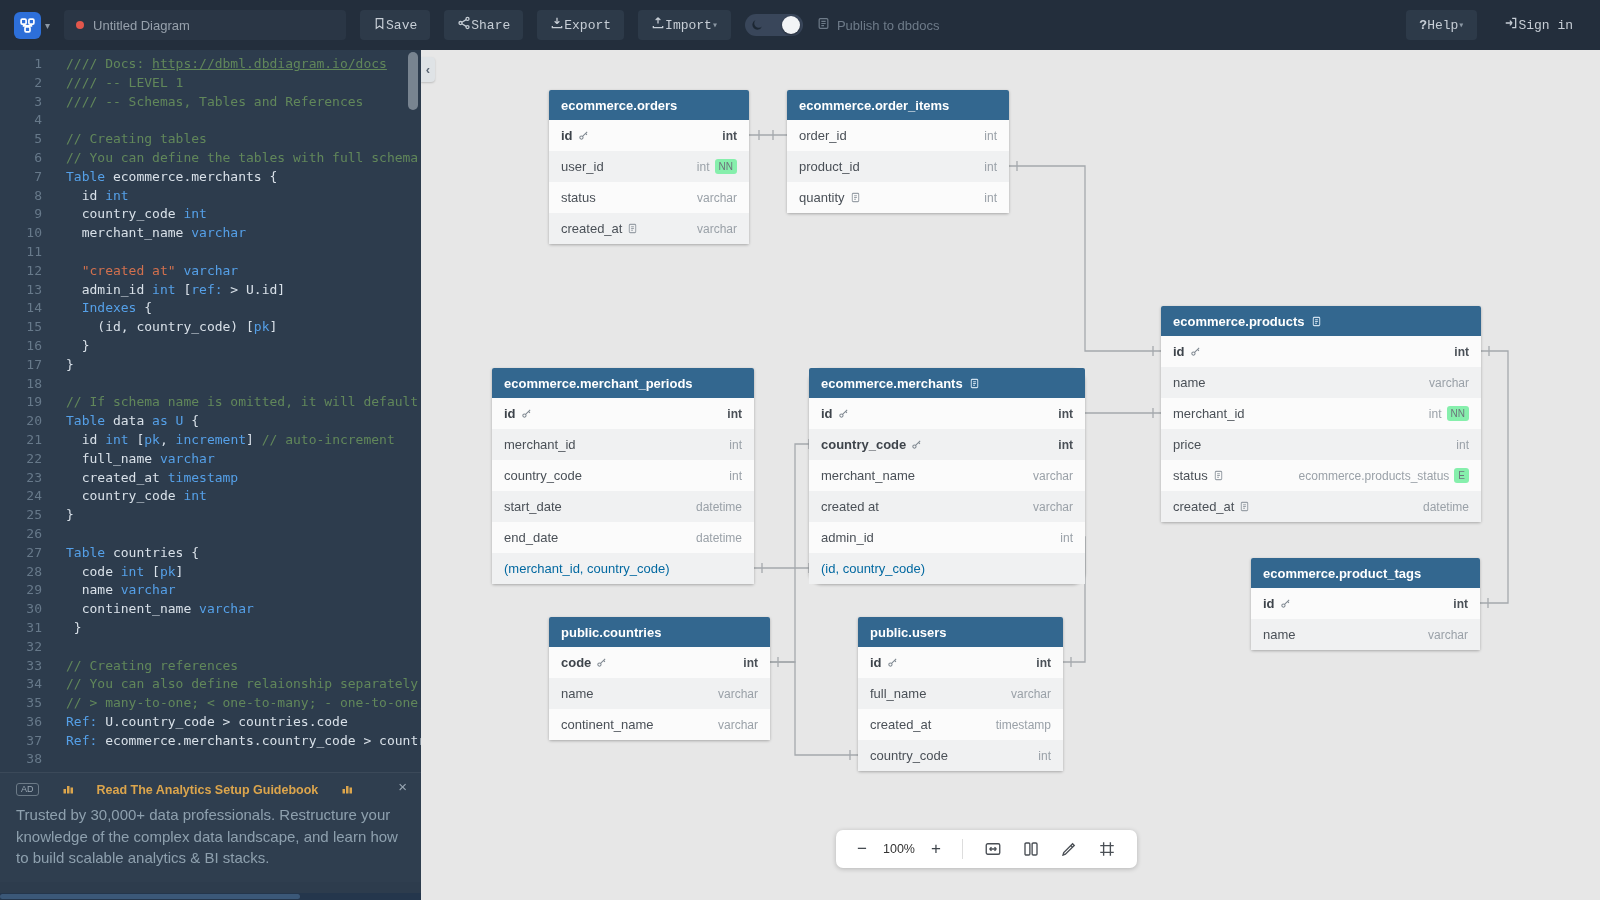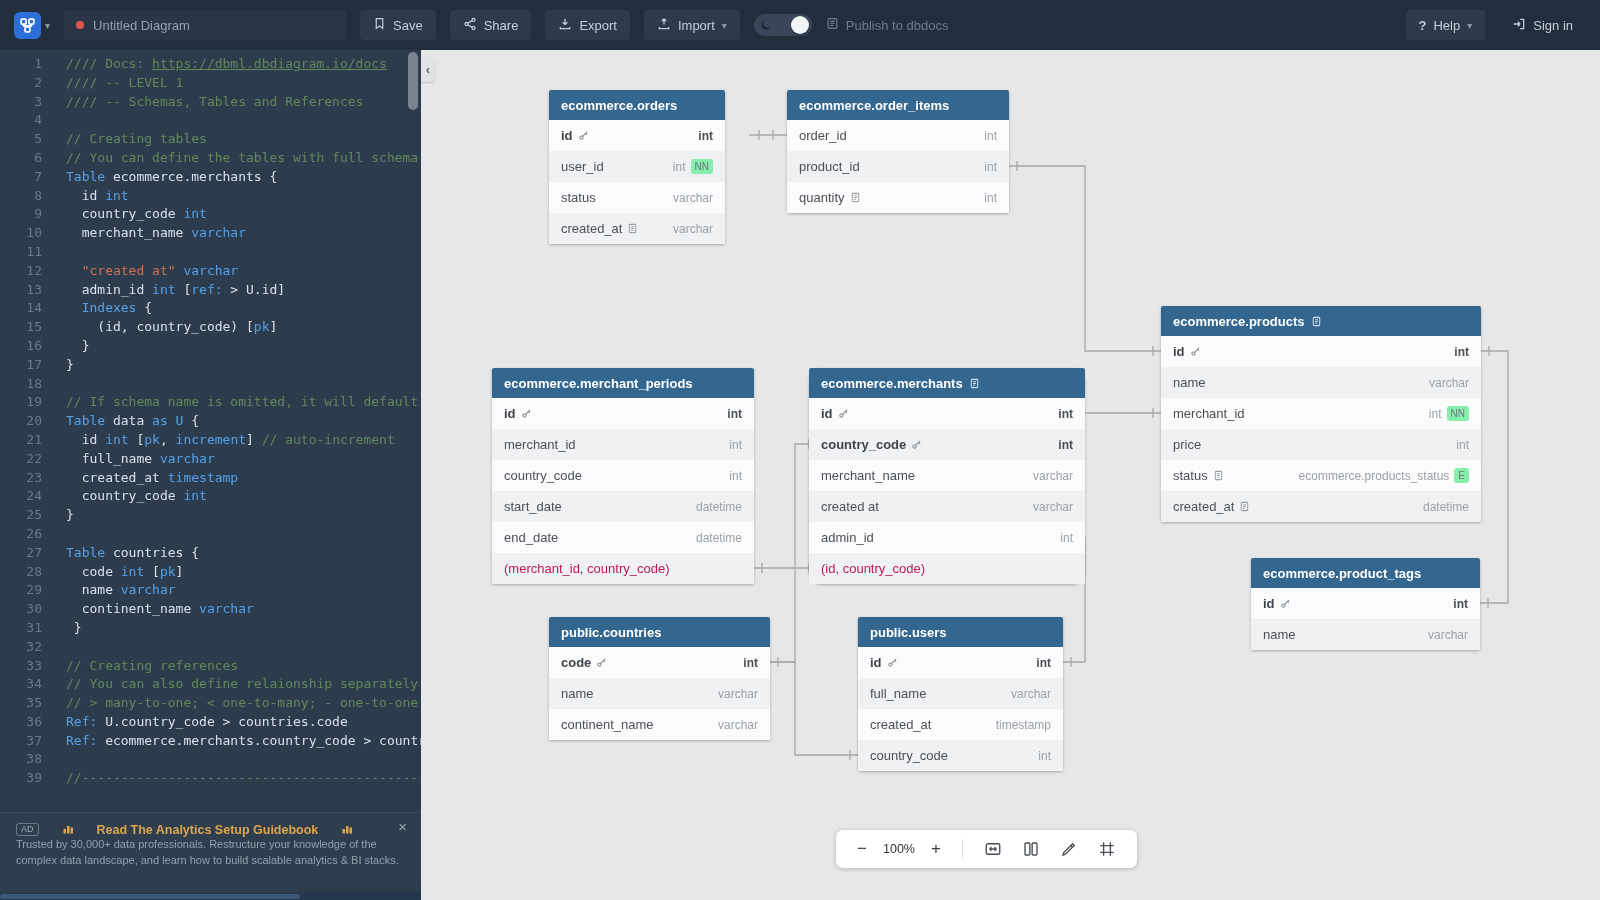--- a/index.html
+++ b/index.html
@@ -6,21 +6,21 @@
 html,body{width:1600px;height:900px;overflow:hidden}
 body{font-family:"Liberation Sans",sans-serif;background:#e7e7e7}
 
 
 .topbar{height:50px;background:#232e3c;display:flex;align-items:center;padding:0 14px;gap:14px}
 .logo-wrap{display:flex;align-items:center;gap:4px;cursor:pointer}
 .logo{width:27px;height:27px;background:#2d6fd9;border-radius:6px;display:flex;align-items:center;justify-content:center}
 .caret{color:#8b97a3;font-size:10px}
 .title-box{display:flex;align-items:center;gap:9px;background:#2a3645;border-radius:4px;height:30px;width:282px;padding:0 12px;color:#97a1ac;font-size:13px;cursor:text}
 .dot{width:8px;height:8px;border-radius:50%;background:#e2574c;flex:none}
-.tb-btn{display:flex;align-items:center;gap:7px;background:#2d3a49;color:#c7ced6;border:none;border-radius:4px;height:30px;padding:0 13px;font-size:13px;cursor:pointer;font-family:Liberation Sans, sans-serif}
+.tb-btn{display:flex;align-items:center;background:#2d3a49;color:#c7ced6;border:none;border-radius:4px;height:30px;padding:0 13px;font-size:13px;cursor:pointer;font-family:Liberation Mono, monospace}
 .tb-btn svg{flex:none}
 .toggle{display:flex;align-items:center;gap:0;background:#39465a;border-radius:11px;height:22px;padding:0 3px;cursor:pointer}
 .track{position:relative;width:34px;height:16px}
 .knob{position:absolute;right:0;top:-1px;width:18px;height:18px;background:#f2f4f6;border-radius:50%;box-shadow:0 1px 2px rgba(0,0,0,.4)}
 .publish{display:flex;align-items:center;gap:7px;color:#6e7b89;font-size:13px;cursor:pointer}
 .right-group{margin-left:auto;display:flex;align-items:center;gap:14px}
 .help-q{font-weight:bold;font-size:13px}
 .signin{background:none}
 
 
@@ -42,38 +42,38 @@
 .hscroll{position:absolute;left:0;bottom:0;width:421px;height:7px;background:#24364c}
 .hscroll-thumb{position:absolute;left:0;top:1px;width:300px;height:5px;background:#3b5878;border-radius:3px}
 
 
 .ad{position:absolute;left:0;bottom:18px;width:421px;background:#2f3e4f;border-top:1px solid rgba(255,255,255,.06);padding:10px 16px 13px;font-family:"Liberation Sans",sans-serif}
 .ad-title-row{display:flex;align-items:flex-start;gap:23px}
 .ad-badge{border:1px solid #6c7a87;color:#9aa7b3;border-radius:3px;font-size:9px;padding:1px 4px;line-height:1}
 .ad-title{color:#dca54c;font-weight:bold;font-size:12.5px}
 .adchart{display:flex;color:#dca54c}
 .ad-close{position:absolute;top:6px;right:14px;background:none;border:none;color:#9aa7b3;font-size:15px;cursor:pointer;line-height:1}
-.ad-body{margin-top:0;color:#8ea0ae;font-size:11px;line-height:1.45;max-width:392px}
+.ad-body{margin-top:7px;color:#8ea0ae;font-size:15px;line-height:1.45;max-width:392px}
 
 
 .canvas{position:relative;flex:1;background:#e7e7e7;overflow:hidden}
 .connectors{position:absolute;left:0;top:0;pointer-events:none}
 .connectors path{stroke:#a5a9ad;stroke-width:1.3;fill:none}
 .collapse-tab{position:absolute;left:0;top:7px;width:14px;height:25px;background:#dfe3e6;border-radius:0 4px 4px 0;display:flex;align-items:center;justify-content:center;color:#5a6573;font-size:13px;font-weight:bold;cursor:pointer;box-shadow:0 1px 2px rgba(0,0,0,.18);z-index:5}
 
 
 .dtable{position:absolute;background:#fbfbfb;box-shadow:0 1px 3px rgba(0,0,0,.28);border-radius:2px;font-size:13px;cursor:move}
 .thead{height:30px;background:#33678f;color:#fff;font-weight:bold;display:flex;align-items:center;gap:6px;padding:0 12px;font-size:13px;border-radius:2px 2px 0 0}
 .trow{height:31px;display:flex;align-items:center;justify-content:space-between;padding:0 12px;background:#fbfbfb;color:#4a5057}
 .trow.alt{background:#f0f1f2}
 .fname{display:flex;align-items:center;gap:5px}
 .ftype{color:#9aa1a8;font-size:12px;display:flex;align-items:center;gap:5px}
 .trow.strong .fname{font-weight:bold;color:#3e444b}
 .trow.strong .ftype{font-weight:bold;color:#4a5057}
-.trow.composite .fname{color:#be185d}
+.trow.composite .fname{color:#0369a1}
 .badge{background:#86efac;color:#6d747c;border-radius:3px;font-size:10px;padding:1px 4px;font-weight:normal;line-height:1.3}
 .ficon{display:flex;align-items:center}
 
 
 .zoombar{position:absolute;left:415px;top:780px;height:38px;background:#fff;border-radius:7px;box-shadow:0 1px 5px rgba(0,0,0,.22);display:flex;align-items:center;padding:0 12px;gap:2px;z-index:5}
 .zbtn{background:none;border:none;font-size:17px;color:#3e444b;width:28px;height:30px;cursor:pointer;font-family:inherit}
 .zlevel{font-size:12.5px;color:#333;min-width:42px;text-align:center}
 .vdiv{width:1px;height:20px;background:#ddd;margin:0 10px}
 .zicon{width:36px;height:30px;display:flex;align-items:center;justify-content:center;background:none;border:none;cursor:pointer;color:#4a4f55}
 </style>
@@ -246,21 +246,21 @@
       <path d="M588 116 H664 V301 H740 M596 111 V121 M732 296 V306"></path>
       <path d="M333 518 H396 M341 513 V523 M388 513 V523"></path>
       <path d="M626 363 H740 M634 358 V368 M732 358 V368"></path>
       <path d="M396 394 H374 V612 H349 M388 389 V399 M357 607 V617"></path>
       <path d="M437 705 H374 V612 H349 M429 700 V710"></path>
       <path d="M626 487 H664 V612 H642 M634 482 V492 M650 607 V617"></path>
       <path d="M1060 301 H1087 V553 H1059 M1068 296 V306 M1067 548 V558"></path>
     </svg>
 
     <div>
-        <div class="dtable" style="left: 128px; top: 40px; width: 176px;">
+        <div class="dtable" style="left: 128px; top: 40px; width: 200px;">
           <div class="thead">
             <span>ecommerce.orders</span>
           </div>
           <div class="trow strong">
             <span class="fname">
               <span>id</span>
               <span class="ficon" style="color: rgb(125, 134, 143);">
                 <svg viewBox="0 0 24 24" width="11" height="11" fill="none" stroke="currentColor" stroke-width="2.2">
                   <circle cx="7.5" cy="16.5" r="3.6"></circle>
                   <path d="M10.5 13.5 20 4M16.5 7.5l3 3"></path>

